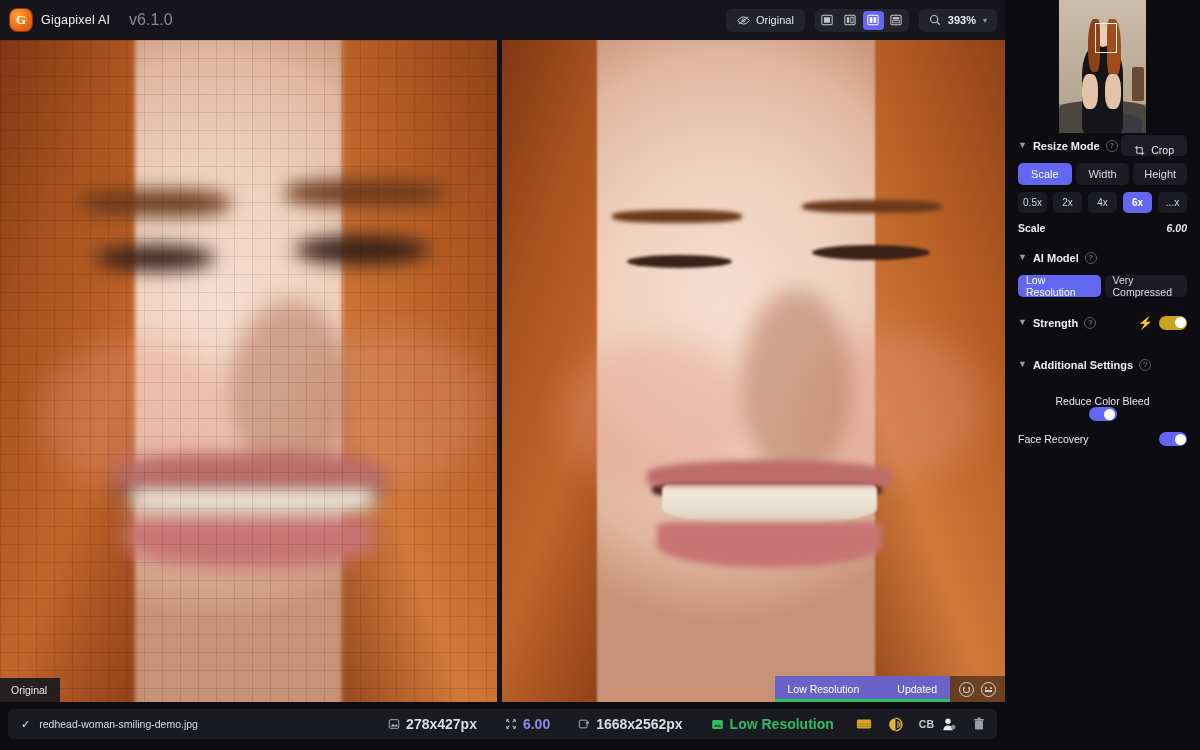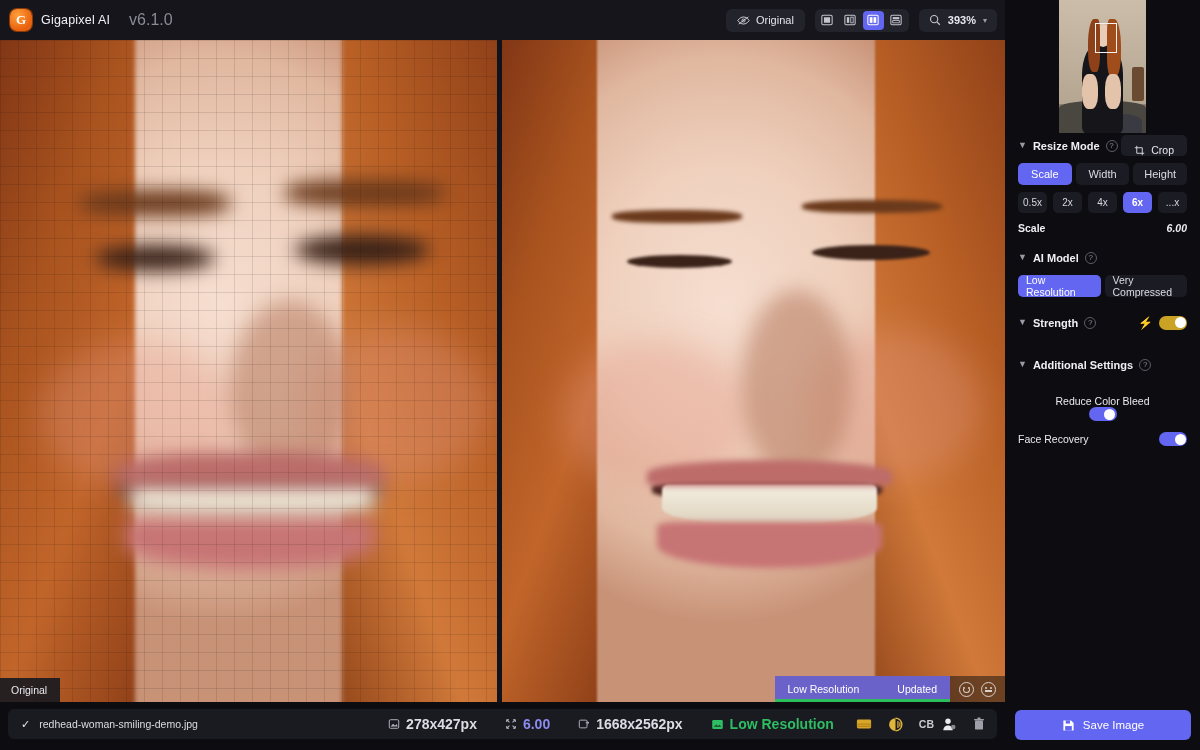--- a/index.html
+++ b/index.html
@@ -454,28 +454,20 @@
 
       <div class="addset-row" style="margin-top:11px;">
         <span class="addset-label">Face Recovery</span>
         <div class="toggle blue">
             <div class="knob"></div>
           </div>
       </div>
 
     </div>
 
-    <div class="save-btn">
-      <svg width="13" height="13" viewBox="0 0 14 14">
-        <path d="M1.5 1.5h8.2L12.5 4.3v8.2h-11z" fill="#fff"></path>
-        <rect x="4" y="1.5" width="4.6" height="3.4" fill="#6366f1"></rect>
-        <rect x="3.4" y="7.6" width="7.2" height="4.9" fill="#6366f1"></rect>
-      </svg>
-      <span>Save Image</span>
-    </div>
   </div>
 
   <div class="statusbar">
     <div class="status-inner">
       <div class="fname">
         <span class="check">✓</span>
         <span class="fname-t">redhead-woman-smiling-demo.jpg</span>
       </div>
 
       <div class="st-right">

